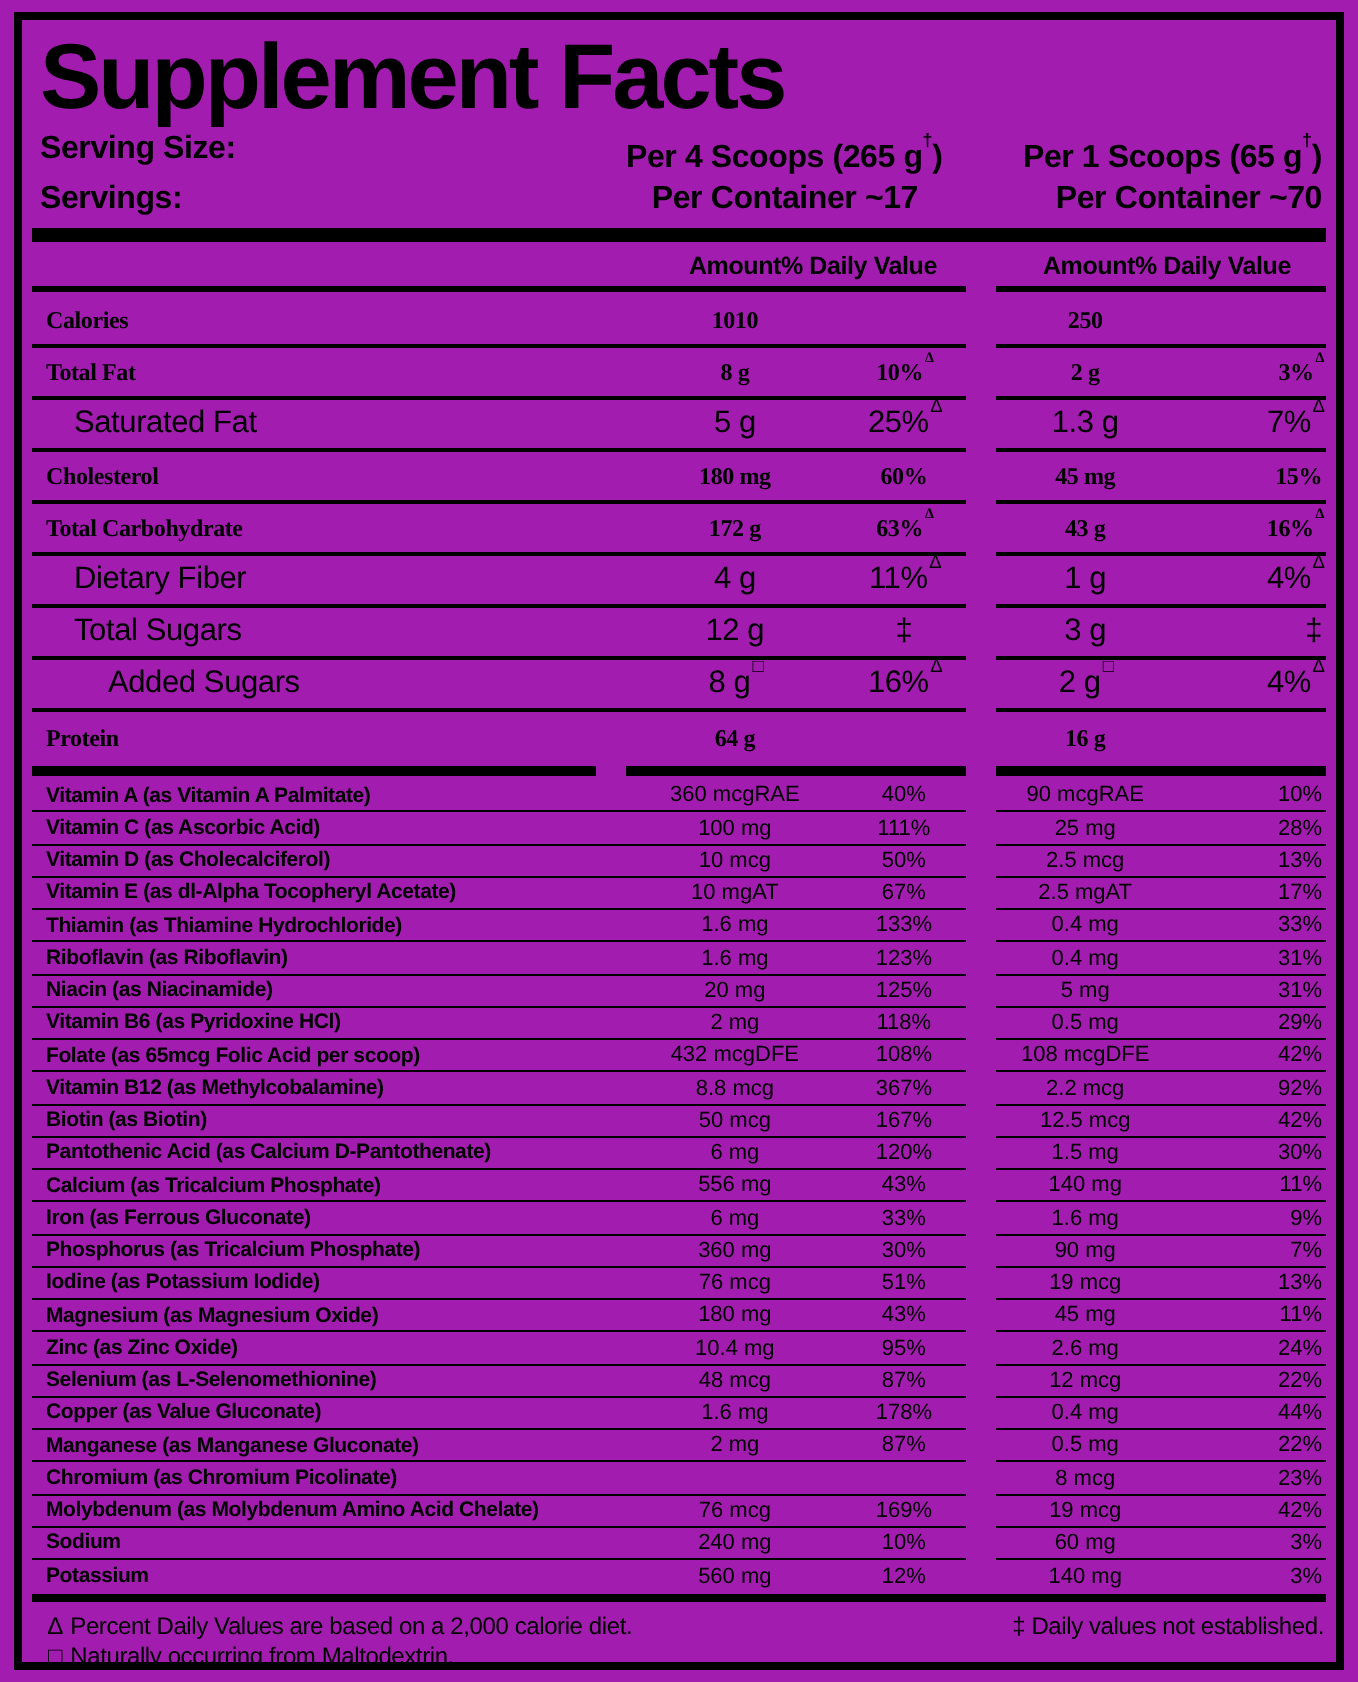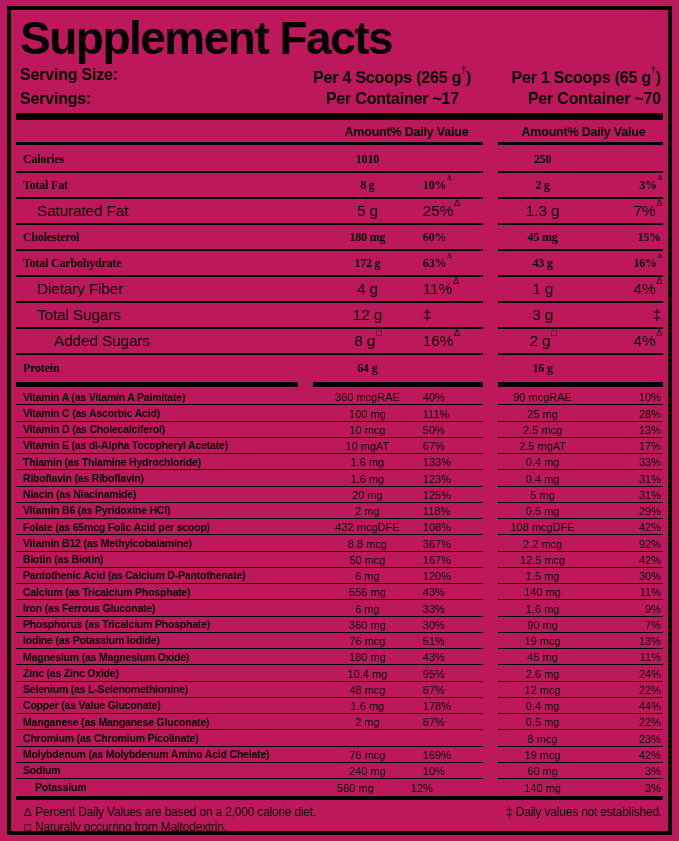--- a/index.html
+++ b/index.html
@@ -1,18 +1,18 @@
 <!DOCTYPE html>
 <html><head>
 <meta charset="utf-8">
 <style>
   * { box-sizing: border-box; margin: 0; padding: 0; }
   html,body { background:#fff; }
   body { font-family: "Liberation Sans", "DejaVu Sans", sans-serif; color:#000; }
-  .page { width:679px; height:841px; background:#be185d; padding:6px 7px; overflow:hidden; }
+  .page { width:679px; height:841px; background:#a21caf; padding:6px 7px; overflow:hidden; }
   .panel { border:4px solid #000; width:100%; height:100%; padding:4px 5px 0 5px; }
 
   
   .title { font-size:46px; font-weight:bold; letter-spacing:-1.5px; line-height:1.08; padding-left:4px; }
   .srow { display:flex; font-size:16px; font-weight:bold; line-height:21px; letter-spacing:-0.2px; }
   .slabel { flex:1; padding-left:4px; }
   .sc1 { width:170px; text-align:right; padding-right:24px; white-space:nowrap; }
   .sgap { width:15px; }
   .sc2 { width:165px; text-align:right; padding-right:2px; white-space:nowrap; }
   sup.dg { font-size:9px; position:relative; top:-0.45em; }
@@ -35,39 +35,39 @@
 
   
   .hdr-row { height:24px; margin-top:1px; font-size:12.5px; font-weight:bold; letter-spacing:-0.2px; }
   .hdr-row .cell { border-bottom:3px solid #000; }
   .hdr-row .cell.g1, .hdr-row .cell.g2 { justify-content:center; }
   .hdr-row .cell.g1 { padding-left:17px; }
   .hdr-row .cell.g2 { padding-left:6px; }
 
   
   .g1 .amt { flex:65; text-align:center; }
-  .g1 .dv  { flex:35; text-align:left; padding-right:1px; }
+  .g1 .dv  { flex:35; text-align:center; padding-right:1px; }
   .g2 .amt { flex:55; text-align:center; }
   .g2 .dv  { flex:45; text-align:right; padding-right:1px; }
   .amt, .dv { white-space:nowrap; }
 
   
   .main .row { height:26px; font-size:15.5px; letter-spacing:-0.2px; }
   .main .row .cell { border-bottom:2px solid #000; }
   .main .row:last-child .cell { border-bottom:none; }
   .main .row.bold { font-weight:bold; font-size:12px;font-family:Liberation Serif, serif; }
   .main .row.ind1 .cell.label { padding-left:21px; }
   .main .row.ind2 .cell.label { padding-left:38px; }
   .main { margin-top:2px; }
 
   
   .micro { margin-top:2px; }
   .micro .row { height:16.25px; font-size:11px; }
   .micro .row .cell { border-bottom:1.5px solid #000; }
-  .micro .row:last-child .cell { border-bottom:none;margin-left:12px; }
+  .micro .row:last-child .cell { border-bottom:none; }
   .micro .nm { font-weight:bold; font-size:10.5px; letter-spacing:-0.2px;text-align:right; }
 
   .row sup { font-size:60%; position:relative; top:-0.45em; margin-left:1px; }
 
   
   .footnotes { display:flex; margin-top:5px; font-size:12px; line-height:15px; letter-spacing:-0.2px; }
   .fn-left { flex:1; padding-left:8px; }
   .fn-right { width:180px; text-align:right; padding-right:1px; white-space:nowrap; }
   .fn-sym { display:inline-block; min-width:8px; }
 </style>

